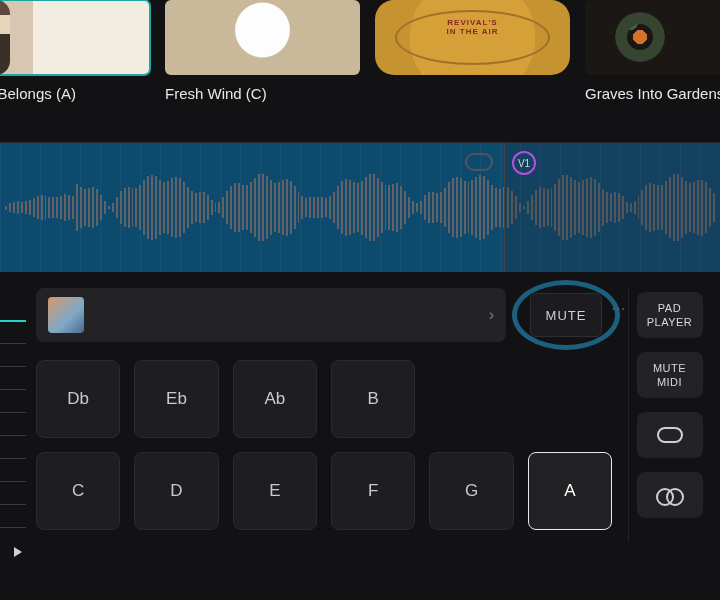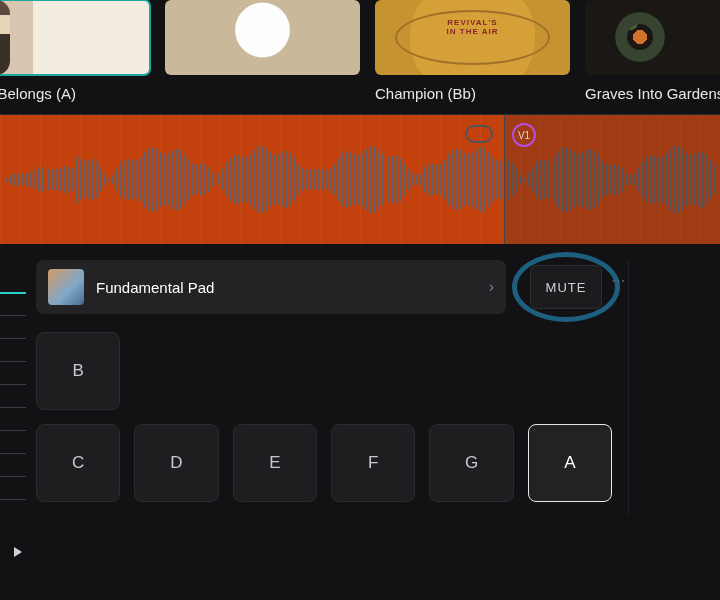--- a/index.html
+++ b/index.html
@@ -39,32 +39,32 @@
   margin-top: 10px;
   font-size: 15px;
   color: #e8e8e8;
   font-weight: 400;
 }
 
 
 .tart1 { background: linear-gradient(to right, #d8c6b0 40%, #f2ece1 40%); }
 .tart1::after { content:""; position:absolute; left:5px; top:0; width:50px; height:75px; background: linear-gradient(180deg,#5d4a3c 20%, #e8d4b8 20%, #e8d4b8 45%, #3a3028 45%); border-radius: 0 14px 14px 0;}
 .tart2 { background: radial-gradient(circle at 50% 40%, #fdfdfd 0 25%, #c9b89a 26% 100%); }
-.tart3 { background: radial-gradient(circle at 50% 50%, #d5a038 0 60%, #c59430 60% 100%); }
+.tart3 { background: radial-gradient(circle at 50% 50%, #d5a038 0 60%, #c59430 60% 100%); border-radius: 19px; }
 .tart3::after { content:""; position:absolute; inset:10px 20px; border:2px solid #a0702a; border-radius:50%; }
 .tart3 .txt { position:absolute; width:100%; text-align:center; top:18px; font-size:8px; color:#8a2628; font-weight:700; letter-spacing:1px;}
 .tart4 { background: linear-gradient(#1a1715,#1a1715); }
 .tart4::after { content:""; position:absolute; left:30px; top:12px; width:50px; height:50px; background: radial-gradient(circle, #d2722c 0 20%, transparent 20%), radial-gradient(circle at 30% 20%, #4a5a3c 0 8px, transparent 8px); border-radius:50%; box-shadow: inset 0 0 0 12px #374530;}
 
 
 .waveform-strip {
-  margin-top: 12px;
+  margin-top: 40px;
   height: 130px;
   position: relative;
-  background: #c2410c;
+  background: #0c4a6e;
   border-top: 1px solid #2a2a2e;
 }
 .wave-bars {
   position: absolute;
   inset: 0;
   display: flex;
   align-items: center;
   padding: 0 4px;
 }
 .wbar {
@@ -227,26 +227,26 @@
 </head>
 <body>
 
 <div class="carousel">
   <div class="song-card">
     <div class="song-thumb active tart1"></div>
     <div class="song-title">Battle Belongs (A)</div>
   </div>
   <div class="song-card">
     <div class="song-thumb tart2"></div>
+    <div class="song-title">Fresh Wind (C)</div>
   </div>
   <div class="song-card">
     <div class="song-thumb tart3">
         <div class="txt">REVIVAL'S<br>IN THE AIR</div>
       </div>
-    <div class="song-title">Champion (Bb)</div>
   </div>
   <div class="song-card">
     <div class="song-thumb tart4"></div>
     <div class="song-title">Graves Into Gardens</div>
   </div>
 </div>
 
 <div class="waveform-strip">
   <div class="ticks">
       <div class="tick"></div>
@@ -488,44 +488,62 @@
     <div class="lvl"></div>
       <div class="lvl"></div>
       <div class="lvl"></div>
   </div>
 
   <div class="main-col">
     <div class="sound-row">
       <div class="sound-chip">
         <div class="sound-thumb"></div>
         <div class="sound-txt">
-          <div class="sound-name">Fundamental Pad</div>
         </div>
         <div class="chev">›</div>
       </div>
       <div class="link-wrap">
         <div class="ring"></div>
         <div class="link-btn">
             <span>MUTE</span>
           </div>
       </div>
     </div>
 
     <div class="keygrid" id="keyrow1">
+        <div class="keypad">Db</div>
+        <div class="keypad">Eb</div>
+        <div class="keypad">Ab</div>
         <div class="keypad">B</div>
       </div>
     <div style="height:14px"></div>
     <div class="keygrid" id="keyrow2">
         <div class="keypad">C</div>
         <div class="keypad">D</div>
         <div class="keypad">E</div>
         <div class="keypad">F</div>
         <div class="keypad">G</div>
         <div class="keypad active">A</div>
       </div>
   </div>
 
   <div class="right-col" style="position:relative">
     <div class="dots3">⋮</div>
+    <div class="right-stack">
+      <div class="side-btn tall">
+        <span>PAD</span>
+        <span>PLAYER</span>
+      </div>
+      <div class="side-btn tall">
+        <span>MUTE</span>
+        <span>MIDI</span>
+      </div>
+      <div class="side-btn icon">
+        <div class="loop-glyph"></div>
+      </div>
+      <div class="side-btn icon">
+        <div class="inf-glyph"></div>
+      </div>
+    </div>
   </div>
 </div>
 
 <div class="play-tri"></div>
 
 </body></html>

